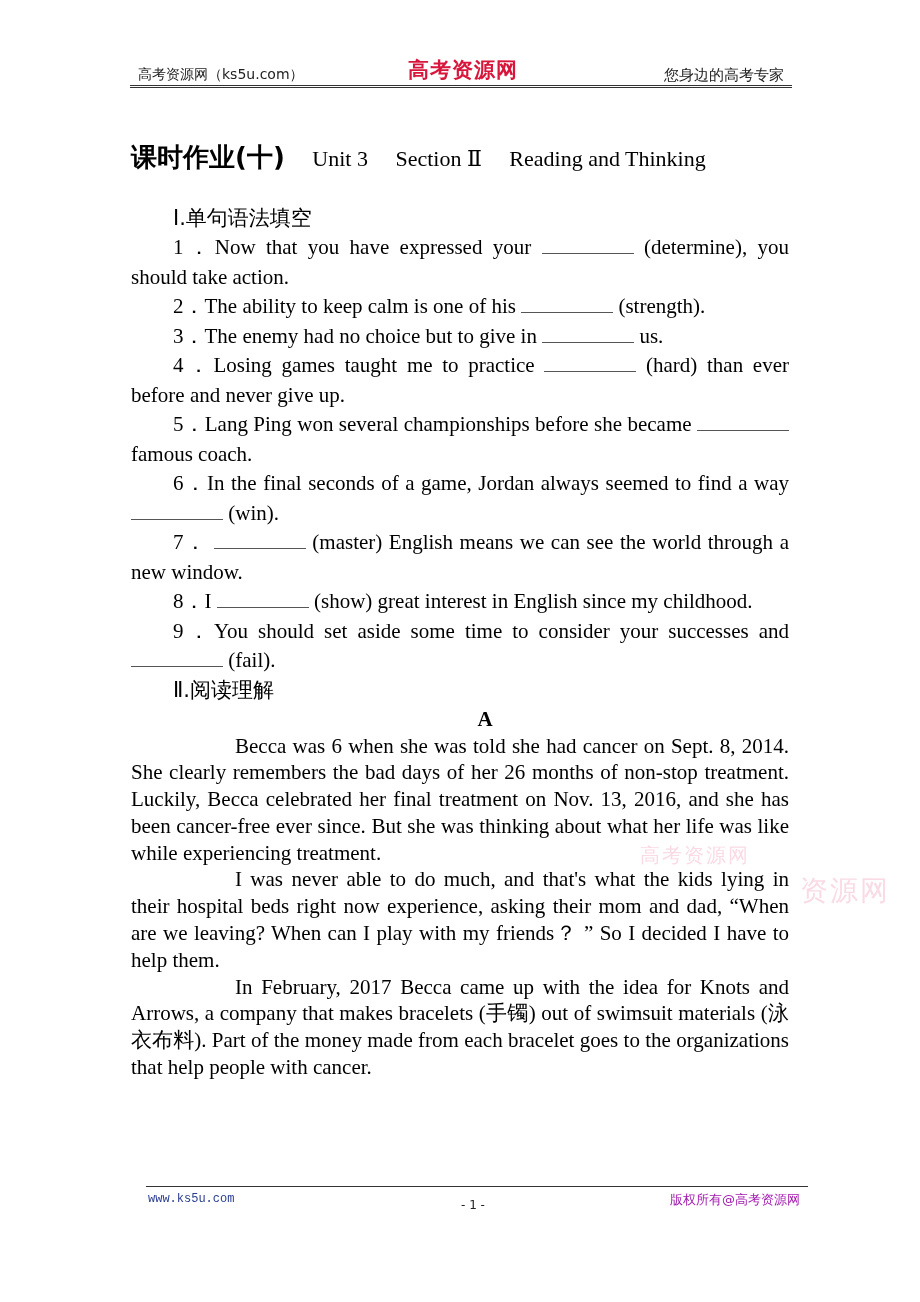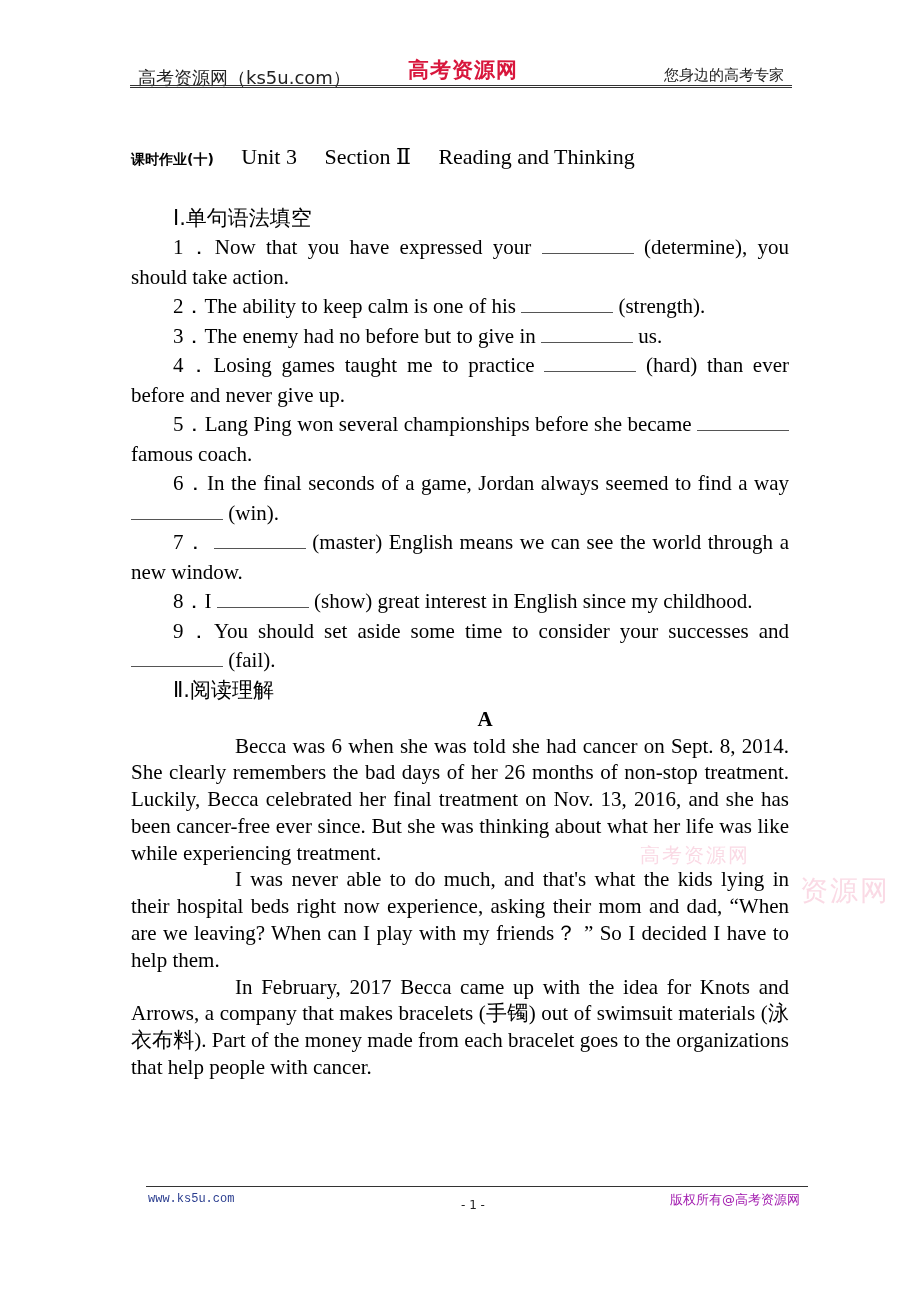--- a/index.html
+++ b/index.html
@@ -5,21 +5,21 @@
   html, body { margin: 0; padding: 0; background: #ffffff; }
   body {
     width: 920px; height: 1302px; position: relative; overflow: hidden;
     font-family: "Liberation Serif", "DejaVu Serif", serif;
     color: #000;
   }
   .page-header {
     position: absolute; left: 130px; top: 56px; width: 662px; height: 32px;
   }
   .hdr-left {
-    position: absolute; left: 8px; top: 10px; font-size: 18px; color: #222;
+    position: absolute; left: 8px; top: 10px; font-size: 14px; color: #222;
     font-family: "DejaVu Sans", sans-serif;
   }
   .hdr-logo {
     position: absolute; left: 278px; top: 0px; font-size: 21px; color: #d8163c;
     font-weight: bold; letter-spacing: 1px;
     font-family: "DejaVu Serif", serif;
   }
   .hdr-right {
     position: absolute; right: 8px; top: 10px; font-size: 15px; color: #222;
     font-family: "DejaVu Sans", sans-serif;
@@ -29,21 +29,21 @@
     border-top: 3px double #333;
   }
   .content {
     position: absolute; left: 131px; top: 140px; width: 658px;
     font-size: 21px; line-height: 29.5px;
   }
   .title {
     font-size: 22px; margin-bottom: 30px; white-space: nowrap; height: 34px;
     line-height: 34px;
   }
-  .title .title-cn { font-weight: bold; font-family: "DejaVu Sans", sans-serif; font-size: 14px; }
+  .title .title-cn { font-weight: bold; font-family: "DejaVu Sans", sans-serif; font-size: 26px; }
   .title .sp { display: inline-block; width: 22px; }
   .sec-head {
     padding-left: 42px; font-family: "DejaVu Sans", sans-serif; font-size: 21px;
     line-height: 29px;
   }
   .q {
     text-align: justify; text-indent: 42px; margin: 0;
   }
   .blank { display: inline-block; width: 92px; border-bottom: 1px solid #555; height: 18px; vertical-align: baseline; }
   .passage-label { text-align: center; font-weight: bold; font-size: 21px; line-height: 28px; padding-left: 50px; }
@@ -88,21 +88,21 @@
     <span>Unit 3</span><span class="sp"></span>
     <span>Section Ⅱ</span><span class="sp"></span>
     <span>Reading and Thinking</span>
   </div>
 
   <div class="sec-head">Ⅰ.单句语法填空</div>
 
   <div id="questions">
     <p class="q"><span>1．</span><span>Now that you have expressed your </span><span class="blank"></span><span> (determine), you should take action.</span></p>
     <p class="q"><span>2．</span><span>The ability to keep calm is one of his </span><span class="blank"></span><span> (strength).</span></p>
-    <p class="q"><span>3．</span><span>The enemy had no before but to give in </span><span class="blank"></span><span> us.</span></p>
+    <p class="q"><span>3．</span><span>The enemy had no choice but to give in </span><span class="blank"></span><span> us.</span></p>
     <p class="q"><span>4．</span><span>Losing games taught me to practice </span><span class="blank"></span><span> (hard) than ever before and never give up.</span></p>
     <p class="q"><span>5．</span><span>Lang Ping won several championships before she became </span><span class="blank"></span><span> famous coach.</span></p>
     <p class="q"><span>6．</span><span>In the final seconds of a game, Jordan always seemed to find a way </span><span class="blank"></span><span> (win).</span></p>
     <p class="q"><span>7．</span><span></span> <span class="blank"></span><span> (master) English means we can see the world through a new window.</span></p>
     <p class="q"><span>8．</span><span>I </span><span class="blank"></span><span> (show) great interest in English since my childhood.</span></p>
     <p class="q"><span>9．</span><span>You should set aside some time to consider your successes and </span><span class="blank"></span><span> (fail).</span></p>
   </div>
 
   <div class="sec-head">Ⅱ.阅读理解</div>
   <div class="passage-label">A</div>

